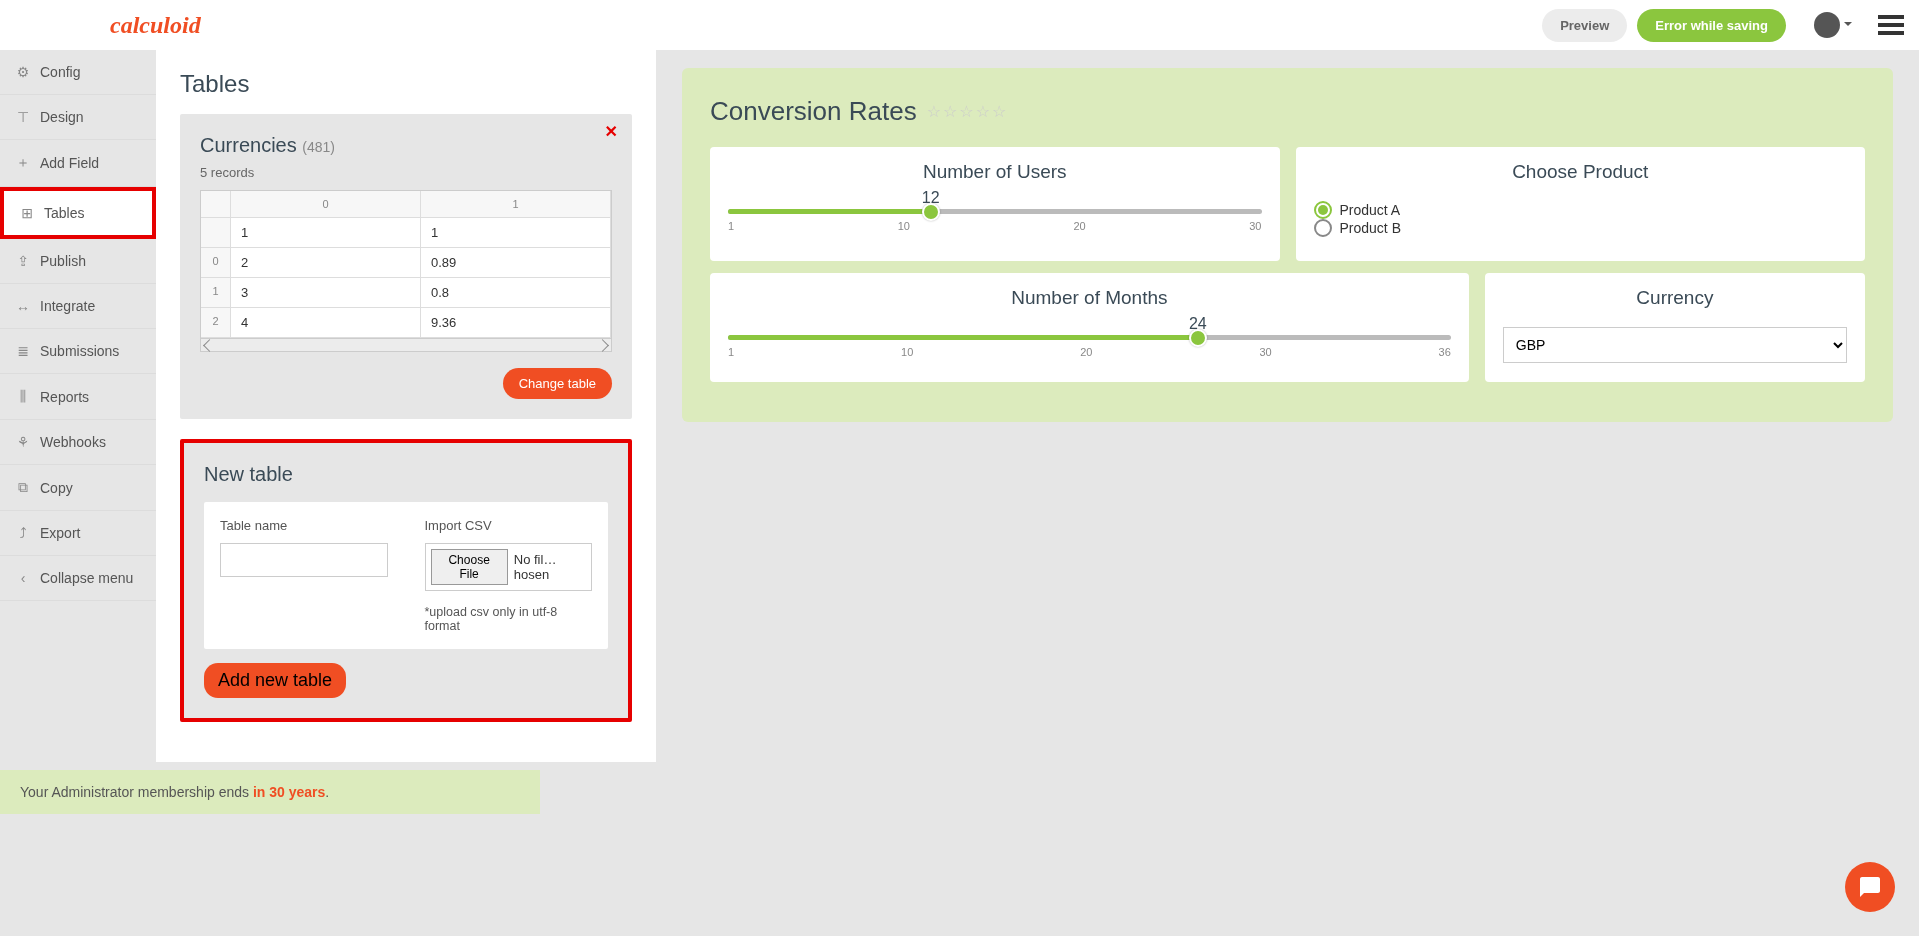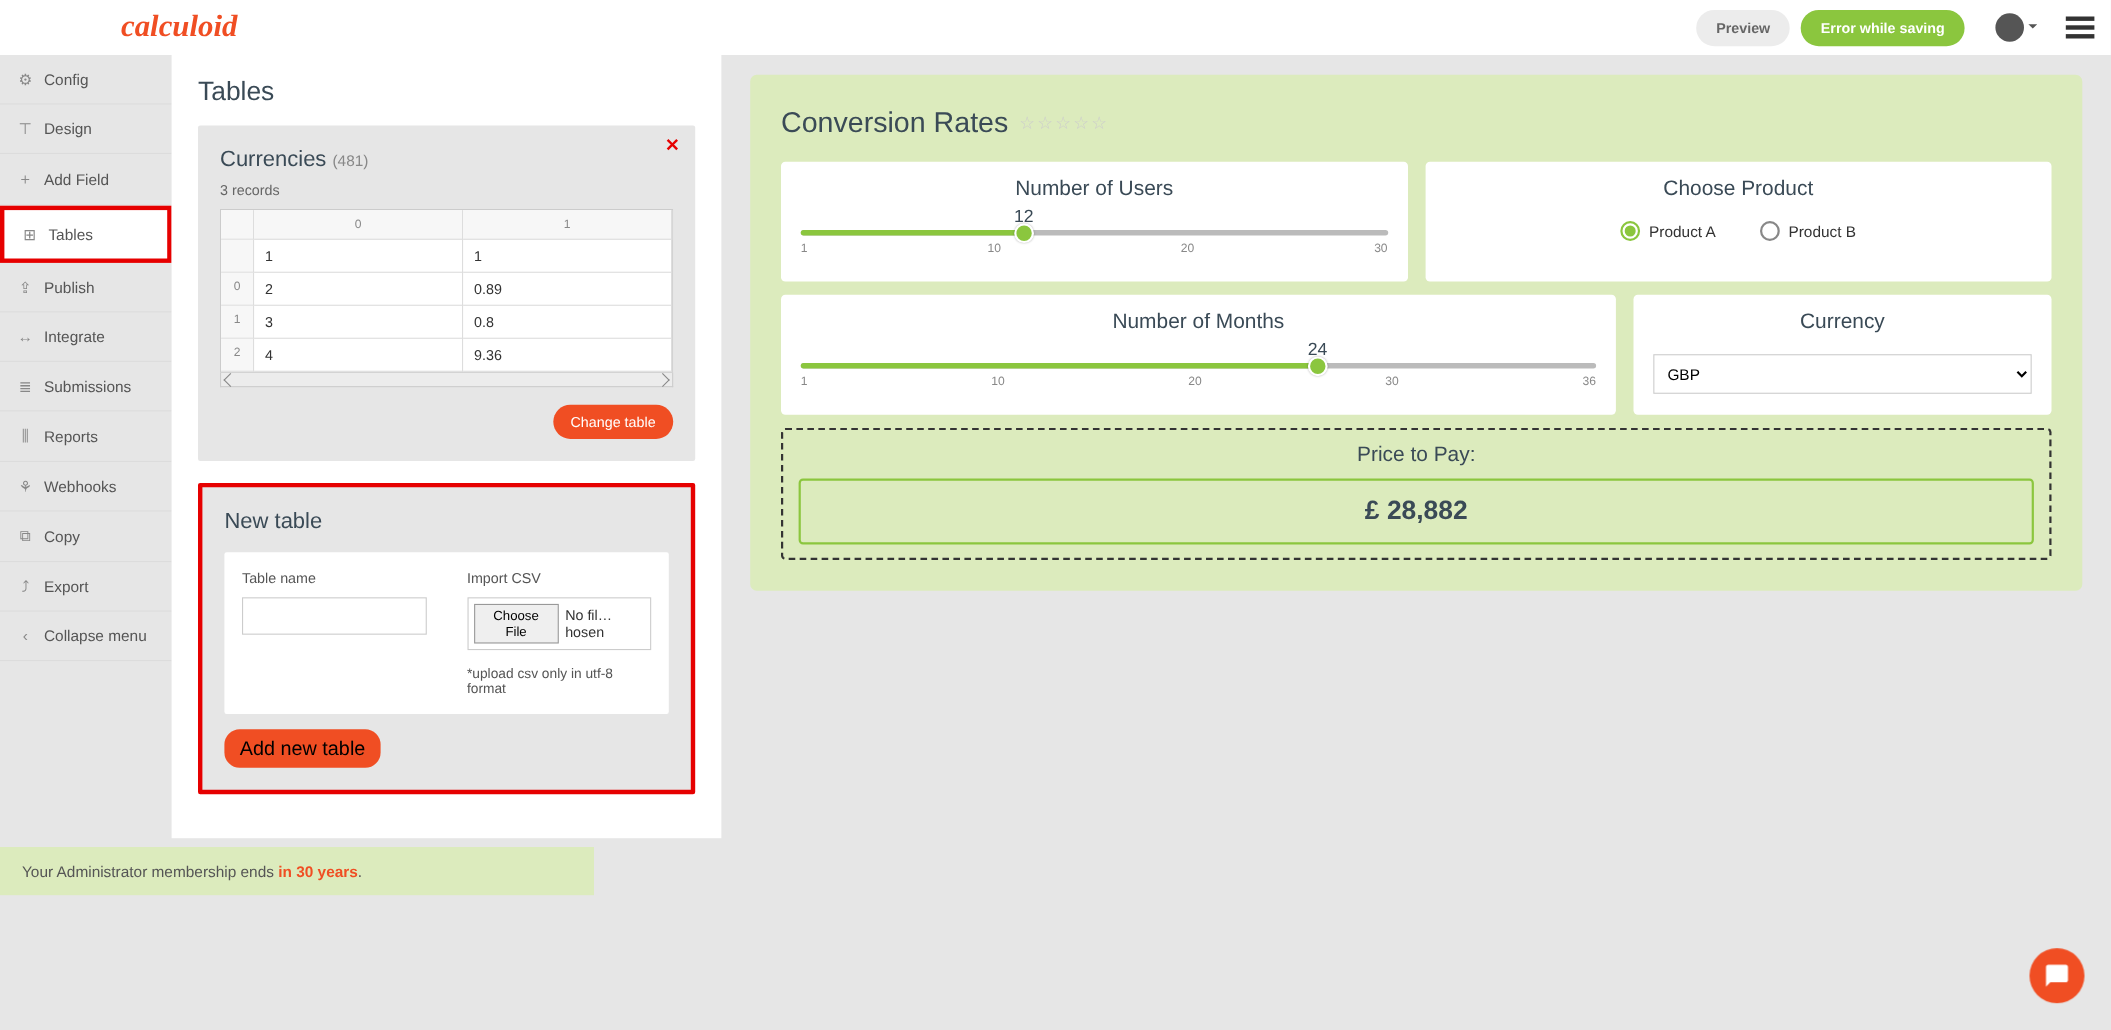--- a/index.html
+++ b/index.html
@@ -1,20 +1,20 @@
 <!DOCTYPE html>
 <html><head>
 <meta charset="utf-8">
 <style>
 * { box-sizing: border-box; margin: 0; padding: 0; }
 body { font-family: "Helvetica Neue", Arial, sans-serif; background: #e6e6e6; color: #333; font-size: 14px; }
 
 
 .header { background: #fff; height: 50px; display: flex; align-items: center; padding: 0 15px; }
-.logo { font-family: cursive; font-style: italic; font-weight: bold; color: #f04e23; font-size: 28px; margin-left: 95px; }
+.logo { font-family: cursive; font-style: italic; font-weight: bold; color: #f04e23; font-size: 24px; margin-left: 95px; }
 .header-right { margin-left: auto; display: flex; align-items: center; gap: 10px; }
 .btn { border: none; border-radius: 18px; padding: 9px 18px; font-size: 13px; font-weight: 600; cursor: pointer; }
 .btn-preview { background: #ececec; color: #666; }
 .btn-save { background: #8bc63e; color: #fff; }
 .user-icon { width: 26px; height: 26px; border-radius: 50%; background: #555; margin-left: 18px; position: relative; }
 .user-icon::after { content: ""; position: absolute; right: -12px; top: 10px; border: 4px solid transparent; border-top-color: #555; }
 .hamburger { margin-left: 28px; display: flex; flex-direction: column; gap: 4px; cursor: pointer; }
 .hamburger div { width: 26px; height: 4px; background: #333; }
 
 
@@ -61,21 +61,21 @@
 .widgets-row { display: flex; gap: 16px; margin-bottom: 12px; }
 .widget { background: #fff; border-radius: 4px; padding: 14px 18px; }
 .widget-title { text-align: center; font-size: 19px; color: #3a4a56; margin-bottom: 8px; }
 .slider-wrap { position: relative; padding: 18px 0 10px; }
 .slider-value { position: absolute; top: -2px; font-size: 16px; color: #3a4a56; transform: translateX(-50%); }
 .slider-track { height: 5px; background: #bbb; border-radius: 3px; position: relative; }
 .slider-fill { height: 100%; background: #8bc63e; border-radius: 3px; position: absolute; left: 0; }
 .slider-thumb { width: 18px; height: 18px; background: #8bc63e; border: 2px solid #fff; border-radius: 50%; position: absolute; top: 50%; transform: translate(-50%, -50%); box-shadow: 0 0 2px rgba(0,0,0,.3);}
 .slider-ticks { display: flex; justify-content: space-between; font-size: 11px; color: #888; margin-top: 6px; }
 
-.radio-row { display: flex; gap: 40px; padding: 10px 0; justify-content: center;}
+.radio-row { display: flex; padding: 10px 0; justify-content: center; flex-direction: column;}
 .radio-opt { display: flex; align-items: center; gap: 8px; cursor: pointer; }
 .radio-circle { width: 18px; height: 18px; border: 2px solid #8bc63e; border-radius: 50%; display: flex; align-items: center; justify-content: center; }
 .radio-circle.off { border-color: #888; }
 .radio-dot { width: 10px; height: 10px; background: #8bc63e; border-radius: 50%; }
 
 .select-box { width: 100%; border: 1px solid #ccc; padding: 8px; font-size: 14px; background: #fff; margin-top: 10px;}
 
 .price-box { border: 2px dashed #333; border-radius: 4px; padding: 12px 14px; }
 .price-label { text-align: center; font-size: 19px; color: #3a4a56; margin-bottom: 10px; }
 .price-value { border: 2px solid #8bc63e; border-radius: 4px; padding: 14px; text-align: center; font-size: 24px; font-weight: 700; color: #3a4a56; }
@@ -157,21 +157,21 @@
 
   <div class="left-panel">
     <h2>Tables</h2>
 
     <div class="card">
       <span class="close">✕</span>
       <h3>
         <span>Currencies</span>
         <span class="count">(481)</span>
       </h3>
-      <div class="sub">3 records</div>
+      <div class="sub">5 records</div>
       <div class="grid" id="grid">
           <div class="grid-row">
             <div class="grid-cell grid-rownum"></div>
             <div class="grid-cell grid-head">0</div>
             <div class="grid-cell grid-head">1</div>
           </div>
           <div class="grid-row">
             <div class="grid-cell grid-rownum"></div>
             <div class="grid-cell">1</div>
             <div class="grid-cell">1</div>
@@ -276,24 +276,20 @@
           </div>
         </div>
         <div class="widget" style="flex:1">
           <div class="widget-title">Currency</div>
           <select class="select-box">
             <option>GBP</option>
           </select>
         </div>
       </div>
 
-      <div class="price-box">
-        <div class="price-label">Price to Pay:</div>
-        <div class="price-value">£ 28,882</div>
-      </div>
     </div>
   </div>
 </div>
 
 <div class="footer">
   <span>Your Administrator membership ends </span><span class="years">in 30 years</span><span>.</span>
 </div>
 
 <div class="chat-bubble">
   <svg viewBox="0 0 24 24">

